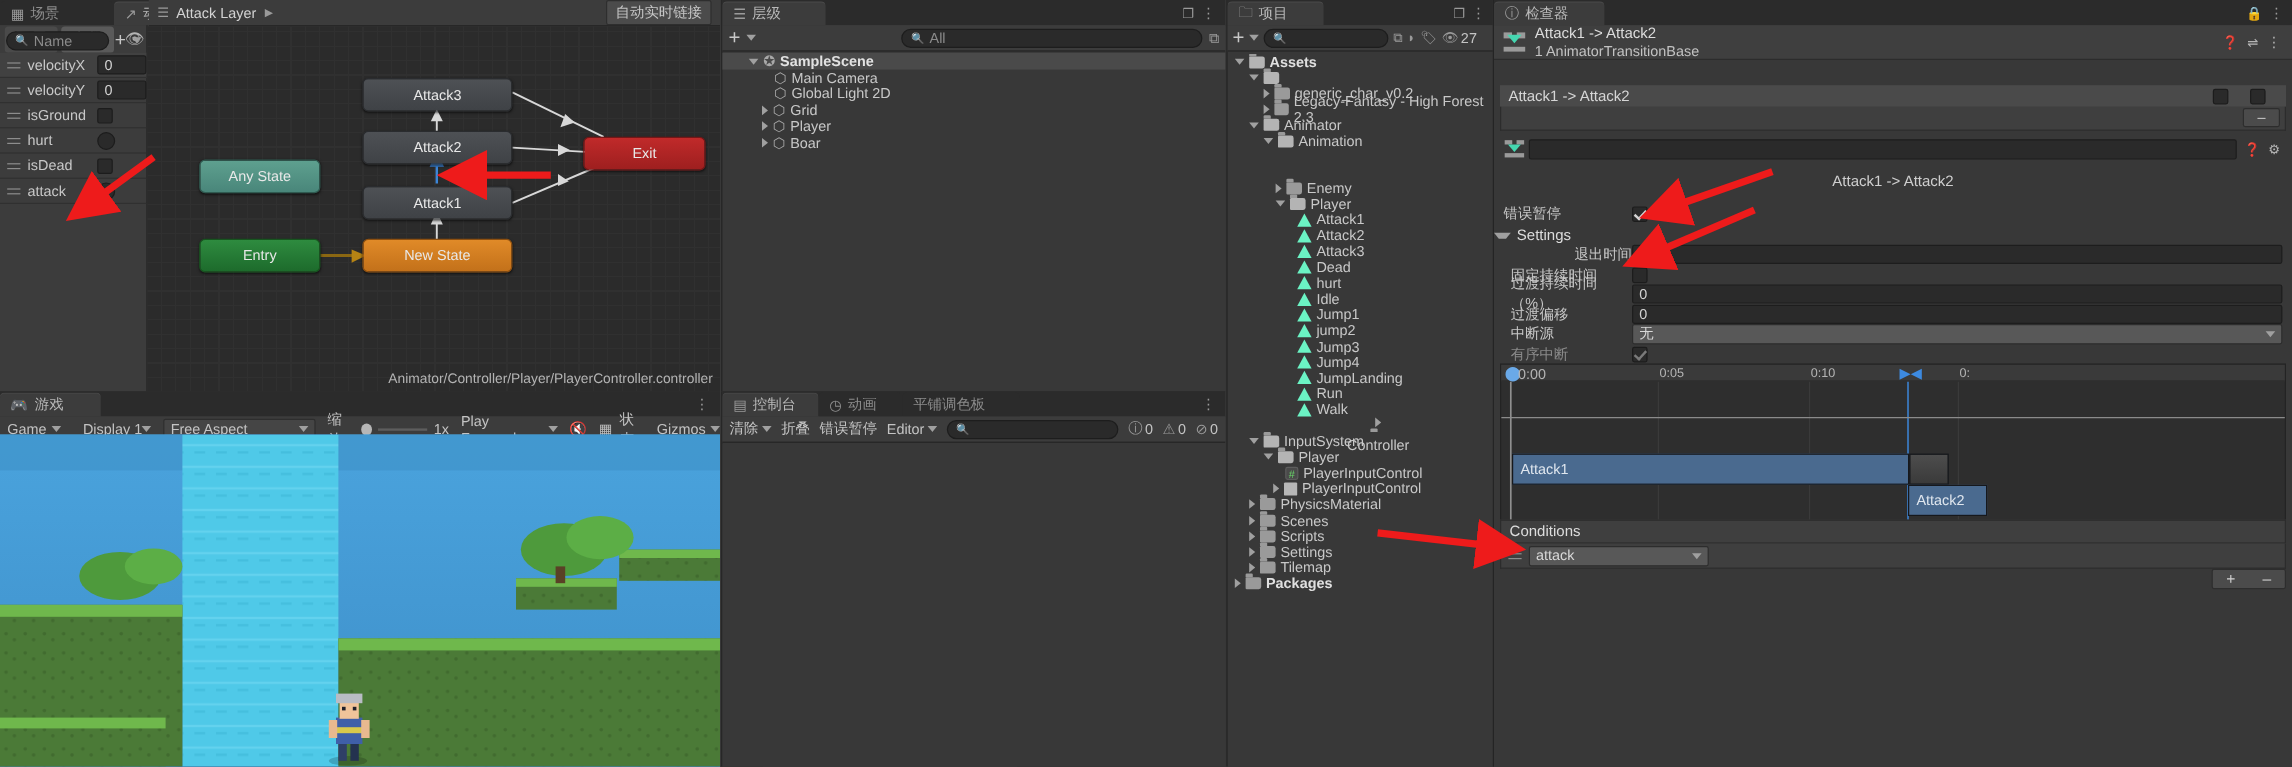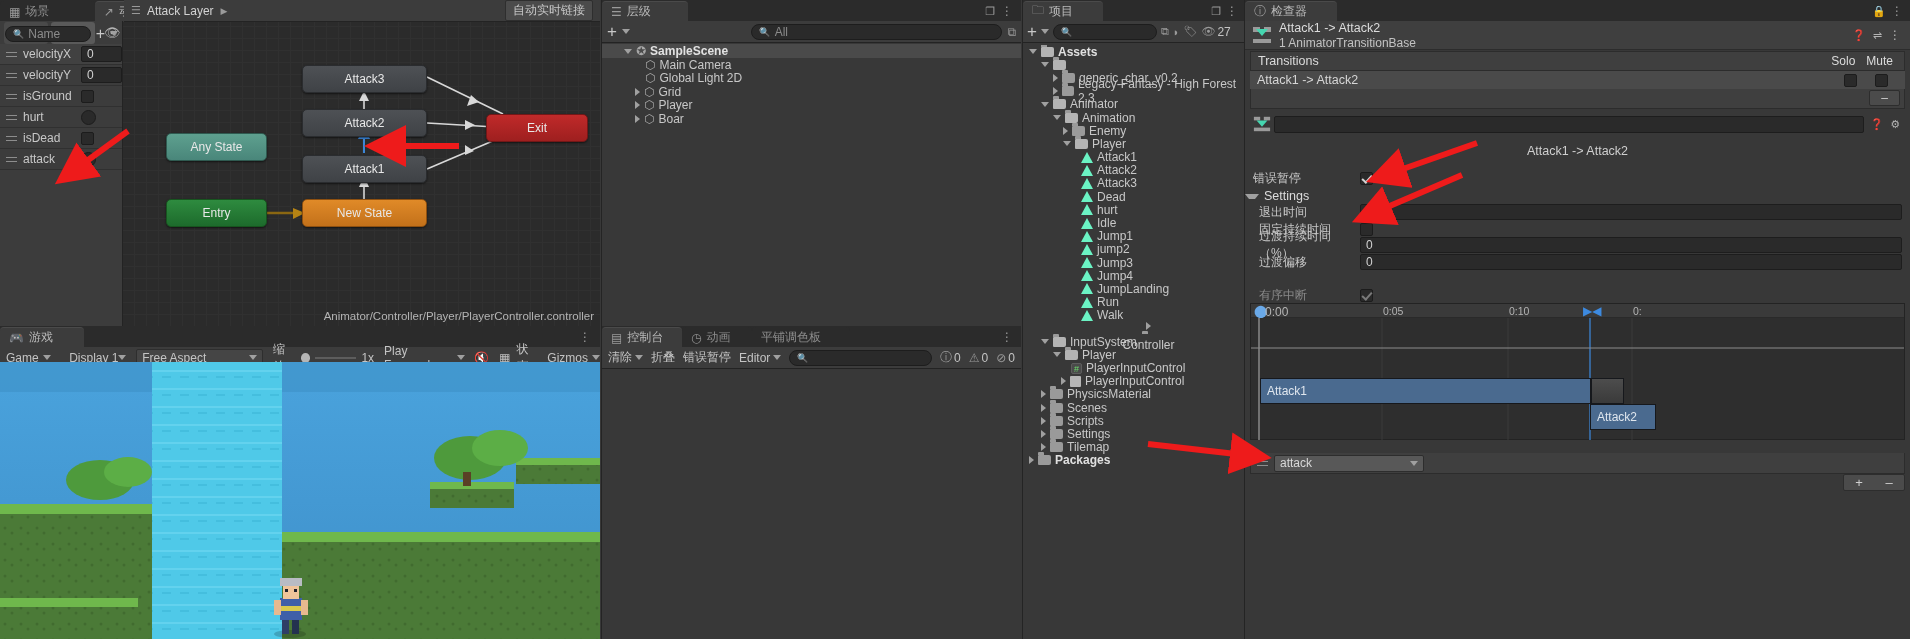--- a/index.html
+++ b/index.html
@@ -479,21 +479,21 @@
       <div class="proj-row" style="padding-left:18px;">
         <span class="tri down"></span>
         <span class="folder open"></span>
         <span>Animator</span>
       </div>
       <div class="proj-row" style="padding-left:30px;">
         <span class="tri down"></span>
         <span class="folder open"></span>
         <span>Animation</span>
       </div>
-      <div class="proj-row" style="padding-left:40px;">
+      <div class="proj-row" style="padding-left:40px;margin-top:26px;">
         <span class="tri"></span>
         <span class="folder"></span>
         <span>Enemy</span>
       </div>
       <div class="proj-row" style="padding-left:40px;">
         <span class="tri down"></span>
         <span class="folder open"></span>
         <span>Player</span>
       </div>
 
@@ -630,26 +630,20 @@
       <div style="display:flex;flex-direction:column;gap:1px;">
         <span style="font-size:12.5px;color:#dcdcdc;">Attack1 -&gt; Attack2</span>
         <span style="font-size:12px;color:#c2c2c2;">1 AnimatorTransitionBase</span>
       </div>
       <div style="flex:1"></div>
       <span style="color:#b4b4b4;font-size:11px;padding-right:7px;">❓</span>
       <span style="color:#b4b4b4;font-size:11px;padding-right:7px;">⇌</span>
       <span style="color:#b4b4b4;font-size:12px;padding-right:9px;">⋮</span>
     </div>
 
-    <div style="position:absolute;left:5px;top:51px;right:5px;height:20px;background:#3f3f3f;border:1px solid #2c2c2c;display:flex;align-items:center;">
-      <span style="padding-left:7px;font-size:12.5px;color:#dcdcdc;">Transitions</span>
-      <div style="flex:1"></div>
-      <span style="font-size:12px;color:#dcdcdc;padding-right:11px;">Solo</span>
-      <span style="font-size:12px;color:#dcdcdc;padding-right:11px;">Mute</span>
-    </div>
     <div style="position:absolute;left:5px;top:71px;right:5px;height:18px;background:#4a4a4a;display:flex;align-items:center;">
       <span style="padding-left:7px;font-size:12.5px;color:#d6d6d6;">Attack1 -&gt; Attack2</span>
       <div style="flex:1"></div>
       <span class="checkbox" style="margin-right:18px;"></span>
       <span class="checkbox" style="margin-right:17px;"></span>
     </div>
     <div style="position:absolute;left:5px;top:89px;right:5px;height:20px;background:#3f3f3f;border:1px solid #2c2c2c;border-top:none;">
       <div style="position:absolute;right:4px;top:1px;width:31px;height:16px;background:#4b4b4b;border:1px solid #2d2d2d;border-radius:2px;text-align:center;line-height:14px;color:#d0d0d0;font-size:12px;">–</div>
     </div>
 
@@ -670,35 +664,42 @@
 
     <div class="insp-row" style="position:absolute;left:0;top:169px;right:0;">
       <span class="insp-label">错误暂停</span>
       <span class="checkbox on"></span>
     </div>
     <div class="insp-row" style="position:absolute;left:0;top:187px;right:0;">
       <span style="padding-left:6px;" class="tri down"></span>
       <span style="padding-left:5px;font-size:12.5px;color:#dcdcdc;">Settings</span>
     </div>
 
-    <div class="insp-row" style="position:absolute;left:0;top:203px;right:8px;">
+    <div class="insp-row" style="position:absolute;left:0;top:203px;right:8px;text-align:right;">
       <span class="insp-label" style="padding-left:14px;">退出时间</span>
       <span class="field" style="flex:1;">0.9</span>
     </div>
     <div class="insp-row" style="position:absolute;left:0;top:220px;right:8px;">
       <span class="insp-label" style="padding-left:14px;">固定持续时间</span>
       <span class="checkbox"></span>
     </div>
     <div class="insp-row" style="position:absolute;left:0;top:236px;right:8px;">
       <span class="insp-label" style="padding-left:14px;">过渡持续时间（%）</span>
       <span class="field" style="flex:1;">0</span>
     </div>
     <div class="insp-row" style="position:absolute;left:0;top:253px;right:8px;">
       <span class="insp-label" style="padding-left:14px;">过渡偏移</span>
       <span class="field" style="flex:1;">0</span>
+    </div>
+    <div class="insp-row" style="position:absolute;left:0;top:269px;right:8px;">
+      <span class="insp-label" style="padding-left:14px;">中断源</span>
+      <span class="dropdown" style="flex:1;">
+        <span>无</span>
+        <span class="tri down"></span>
+      </span>
     </div>
     <div class="insp-row" style="position:absolute;left:0;top:286px;right:8px;">
       <span class="insp-label" style="padding-left:14px;color:#8a8a8a;">有序中断</span>
       <span class="checkbox on dim"></span>
     </div>
 
     <div class="timeline" style="position:absolute;left:5px;top:303px;right:5px;height:137px;border:1px solid #232323;">
       <div style="position:absolute;left:0;top:0;right:0;height:14px;background:#3a3a3a;border-bottom:1px solid #2a2a2a;">
         <span style="position:absolute;left:3px;top:0px;color:#6aa9e8;font-size:12px;">⬤</span>
         <span style="position:absolute;left:14px;top:1px;color:#b4b4b4;font-size:12px;">0:00</span>
@@ -719,20 +720,23 @@
       </svg>
       <div class="clipbar" style="left:9px;top:74px;width:331px;height:26px;">
         <span>Attack1</span>
       </div>
       <div style="position:absolute;left:340px;top:74px;width:33px;height:26px;background:linear-gradient(#4d4d4d,#3a3a3a);border:1px solid #16181c;"></div>
       <div class="clipbar" style="left:339px;top:100px;width:66px;height:26px;">
         <span>Attack2</span>
       </div>
     </div>
 
+    <div style="position:absolute;left:5px;top:433px;right:5px;height:20px;background:#3f3f3f;border:1px solid #2c2c2c;display:flex;align-items:center;">
+      <span style="padding-left:7px;font-size:12.5px;color:#dcdcdc;">Conditions</span>
+    </div>
     <div style="position:absolute;left:5px;top:453px;right:5px;height:21px;background:#3f3f3f;border:1px solid #2c2c2c;border-top:none;display:flex;align-items:center;gap:6px;padding-left:6px;">
       <span class="hamb"></span>
       <span class="dropdown" style="width:150px;">
         <span>attack</span>
         <span class="tri down"></span>
       </span>
     </div>
     <div style="position:absolute;right:5px;top:474px;width:62px;height:17px;background:#4b4b4b;border:1px solid #2d2d2d;border-radius:2px;display:flex;">
       <span style="flex:1;text-align:center;line-height:15px;color:#d0d0d0;font-size:13px;">+</span>
       <span style="flex:1;text-align:center;line-height:15px;color:#d0d0d0;font-size:13px;">–</span>

